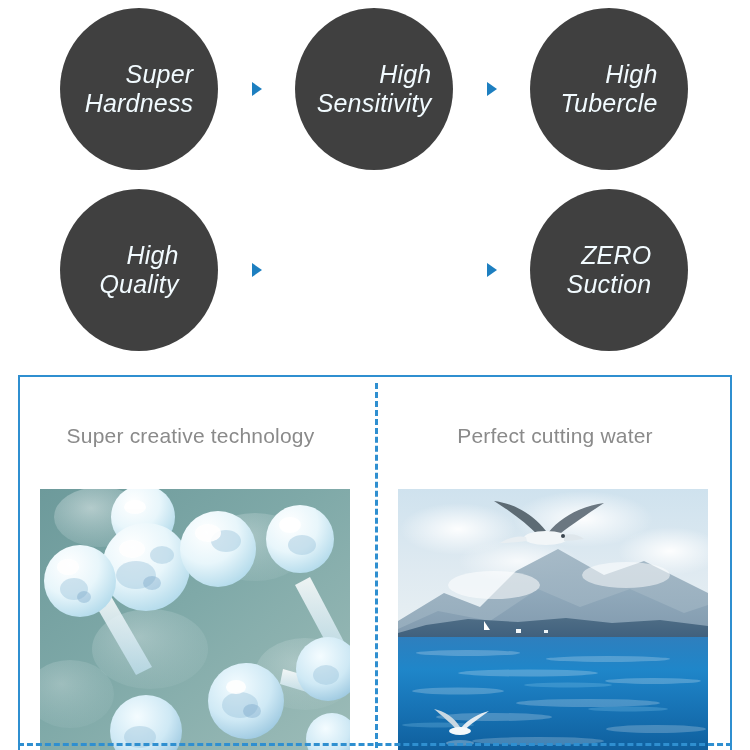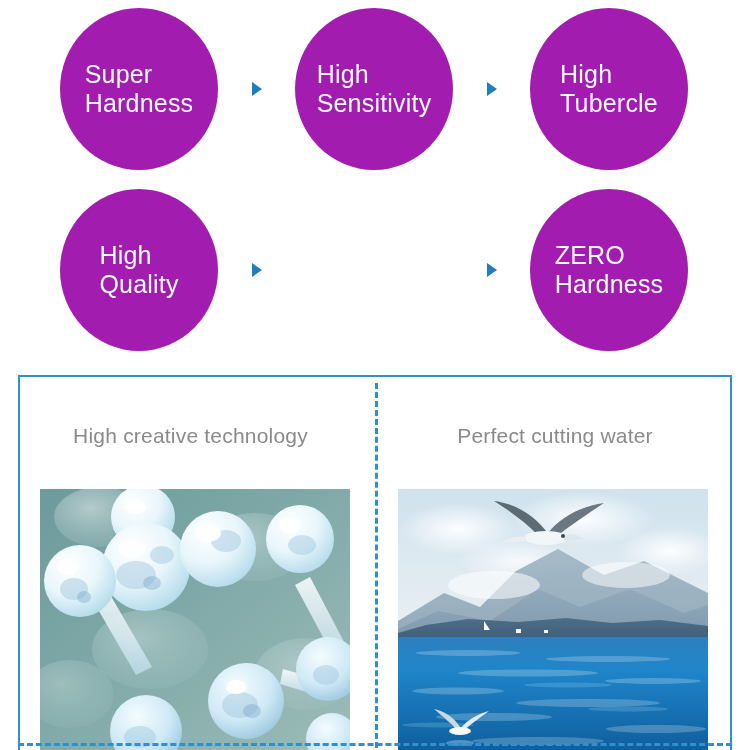--- a/index.html
+++ b/index.html
@@ -15,24 +15,25 @@
   #flow-diagram{position:absolute;left:0;top:0;width:750px;height:370px;}
 
   .flow-row{position:absolute;left:0;width:750px;height:175px;}
   #flow-row-0{top:4px;}
   #flow-row-1{top:185px;}
 
   .flow-node{
     position:absolute;
     width:158px;height:162px;
     border-radius:50%;
-    background:#a21caf;
+    background:#404040;
     display:flex;align-items:center;justify-content:center;
-    text-align:left;
+    text-align:right;
     box-sizing:border-box;
+    font-style:italic;
   }
   .flow-node .node-label{
     color:#f2fbff;
     font-size:25px;
     line-height:1.18;
     font-weight:400;
     letter-spacing:0.2px;
     white-space:pre-line;
     padding:0 4px;
   }
@@ -126,32 +127,32 @@
 
   <div class="flow-row" id="flow-row-1">
     <div class="flow-node node-0">
       <span class="node-label">High
 Quality</span>
     </div>
     <div class="arrow-mark arrow-0"></div>
     <div class="arrow-mark arrow-1"></div>
     <div class="flow-node node-2">
       <span class="node-label">ZERO
-Hardness</span>
+Suction</span>
     </div>
   </div>
 
 </div>
 
 <div id="showcase-panel">
 
   <div id="panel-divider"></div>
 
   <div class="panel-col" id="panel-col-left">
-    <div class="panel-caption">High creative technology</div>
+    <div class="panel-caption">Super creative technology</div>
     <div class="panel-figure" id="figure-left">
       <svg class="fig-svg" viewBox="0 0 310 263" preserveAspectRatio="xMidYMid slice">
         <defs>
           <linearGradient id="bgTeal" x1="0" y1="0" x2="1" y2="1">
             <stop offset="0%" stop-color="#6d9a9b"></stop>
             <stop offset="45%" stop-color="#7fa9a8"></stop>
             <stop offset="100%" stop-color="#9dbcb8"></stop>
           </linearGradient>
           <radialGradient id="blobG" cx="40%" cy="35%" r="70%">
             <stop offset="0%" stop-color="#ffffff" stop-opacity="0.85"></stop>

